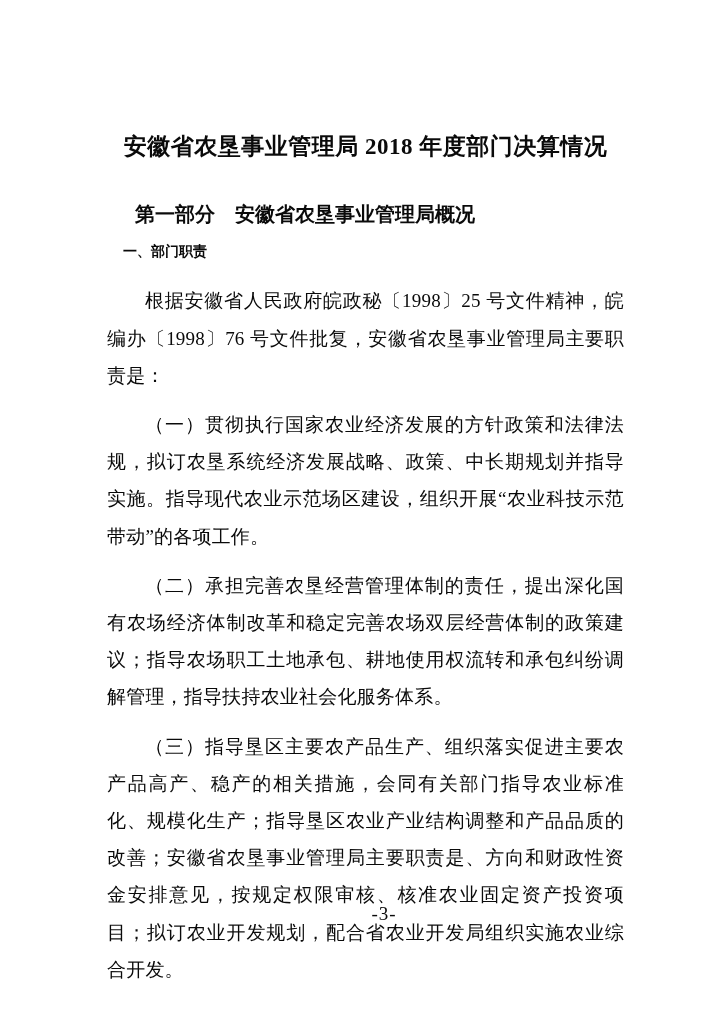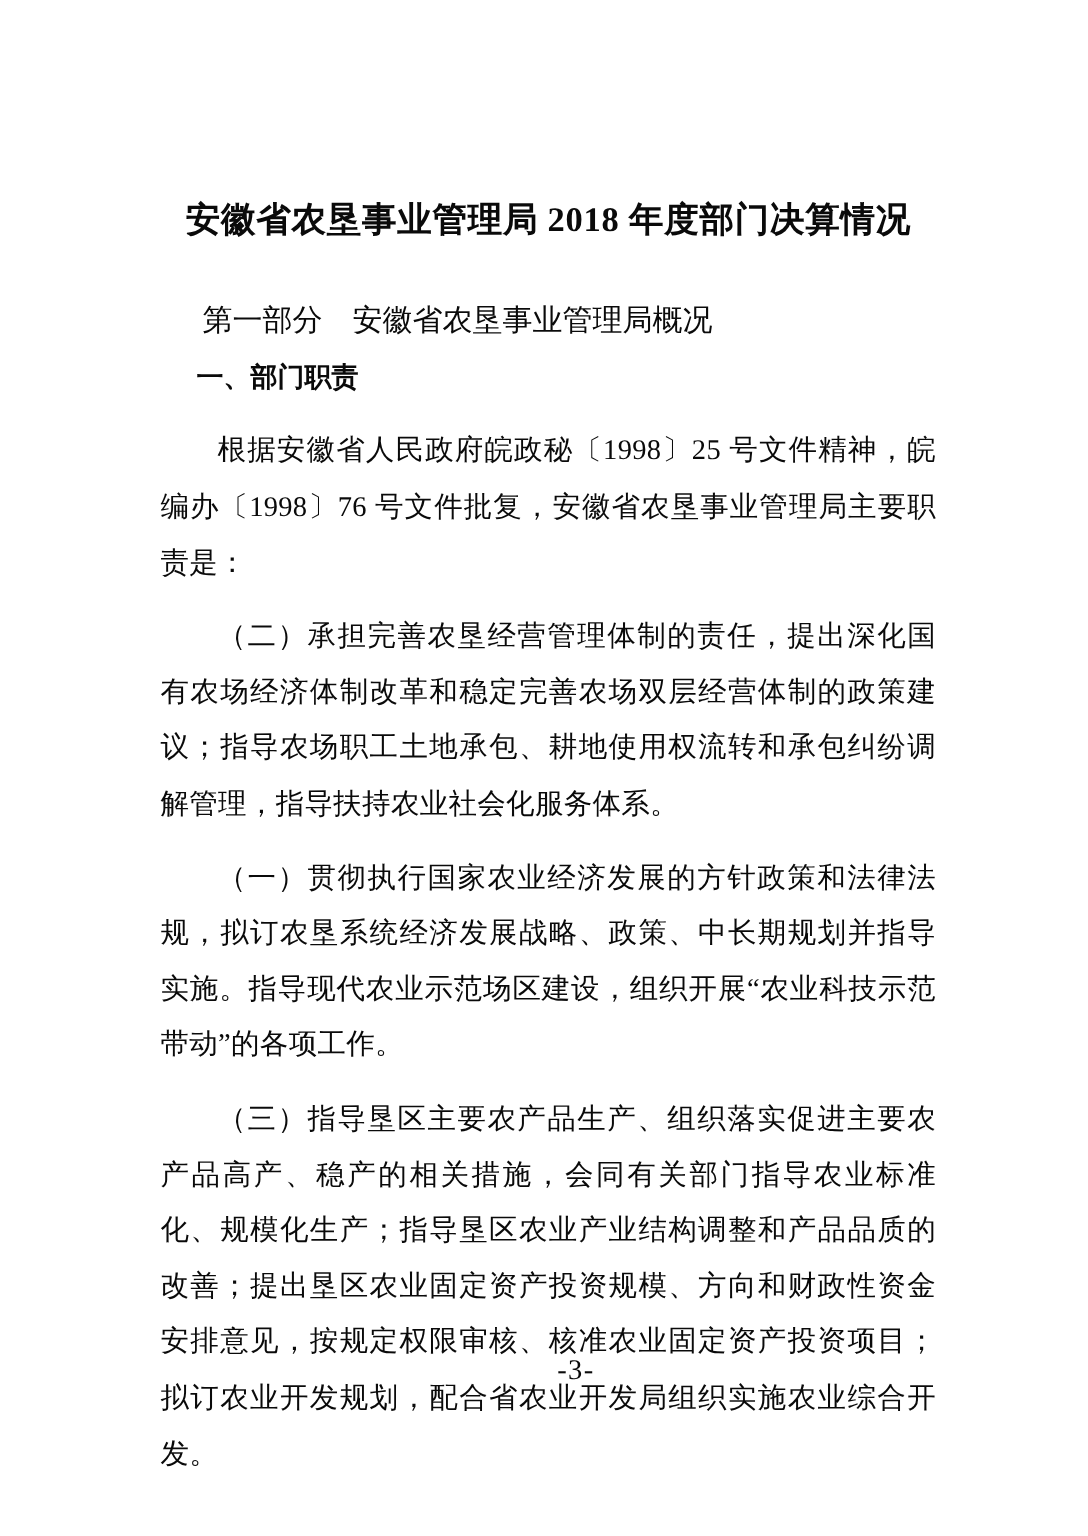--- a/index.html
+++ b/index.html
@@ -28,27 +28,27 @@
     font-size: 23px;
     font-weight: bold;
     text-align: center;
     line-height: 34px;
     letter-spacing: 0.5px;
     white-space: nowrap;
   }
   .heading-1 {
     margin: 32px 0 0 0;
     font-size: 20px;
-    font-weight: normal;
+    font-weight: bold;
     line-height: 37.2px;
     text-indent: 2em;
   }
   .heading-2 {
     margin: 0;
-    font-size: 18px;
+    font-size: 14px;
     font-weight: bold;
     line-height: 37.2px;
     text-indent: 2em;
   }
   .paragraphs {
     margin-top: 4px;
   }
   .para {
     margin: 12px;
     font-size: 19px;
@@ -70,19 +70,19 @@
 </head>
 <body>
 
 <div class="page">
   <div class="content">
     <h1 class="title">安徽省农垦事业管理局 2018 年度部门决算情况</h1>
     <h2 class="heading-1">第一部分　安徽省农垦事业管理局概况</h2>
     <h3 class="heading-2">一、部门职责</h3>
     <div class="paragraphs">
         <p class="para">根据安徽省人民政府皖政秘〔1998〕25 号文件精神，皖编办〔1998〕76 号文件批复，安徽省农垦事业管理局主要职责是：</p>
+        <p class="para">（一）贯彻执行国家农业经济发展的方针政策和法律法规，拟订农垦系统经济发展战略、政策、中长期规划并指导实施。指导现代农业示范场区建设，组织开展“农业科技示范带动”的各项工作。</p>
         <p class="para">（二）承担完善农垦经营管理体制的责任，提出深化国有农场经济体制改革和稳定完善农场双层经营体制的政策建议；指导农场职工土地承包、耕地使用权流转和承包纠纷调解管理，指导扶持农业社会化服务体系。</p>
-        <p class="para">（一）贯彻执行国家农业经济发展的方针政策和法律法规，拟订农垦系统经济发展战略、政策、中长期规划并指导实施。指导现代农业示范场区建设，组织开展“农业科技示范带动”的各项工作。</p>
-        <p class="para">（三）指导垦区主要农产品生产、组织落实促进主要农产品高产、稳产的相关措施，会同有关部门指导农业标准化、规模化生产；指导垦区农业产业结构调整和产品品质的改善；提出垦区农业固定资产投资规模、方向和财政性资金安排意见，按规定权限审核、核准农业固定资产投资项目；拟订农业开发规划，配合省农业开发局组织实施农业综合开发。</p>
+        <p class="para">（三）指导垦区主要农产品生产、组织落实促进主要农产品高产、稳产的相关措施，会同有关部门指导农业标准化、规模化生产；指导垦区农业产业结构调整和产品品质的改善；安徽省农垦事业管理局主要职责是、方向和财政性资金安排意见，按规定权限审核、核准农业固定资产投资项目；拟订农业开发规划，配合省农业开发局组织实施农业综合开发。</p>
       </div>
   </div>
   <div class="page-number">-3-</div>
 </div>
 
 </body></html>

